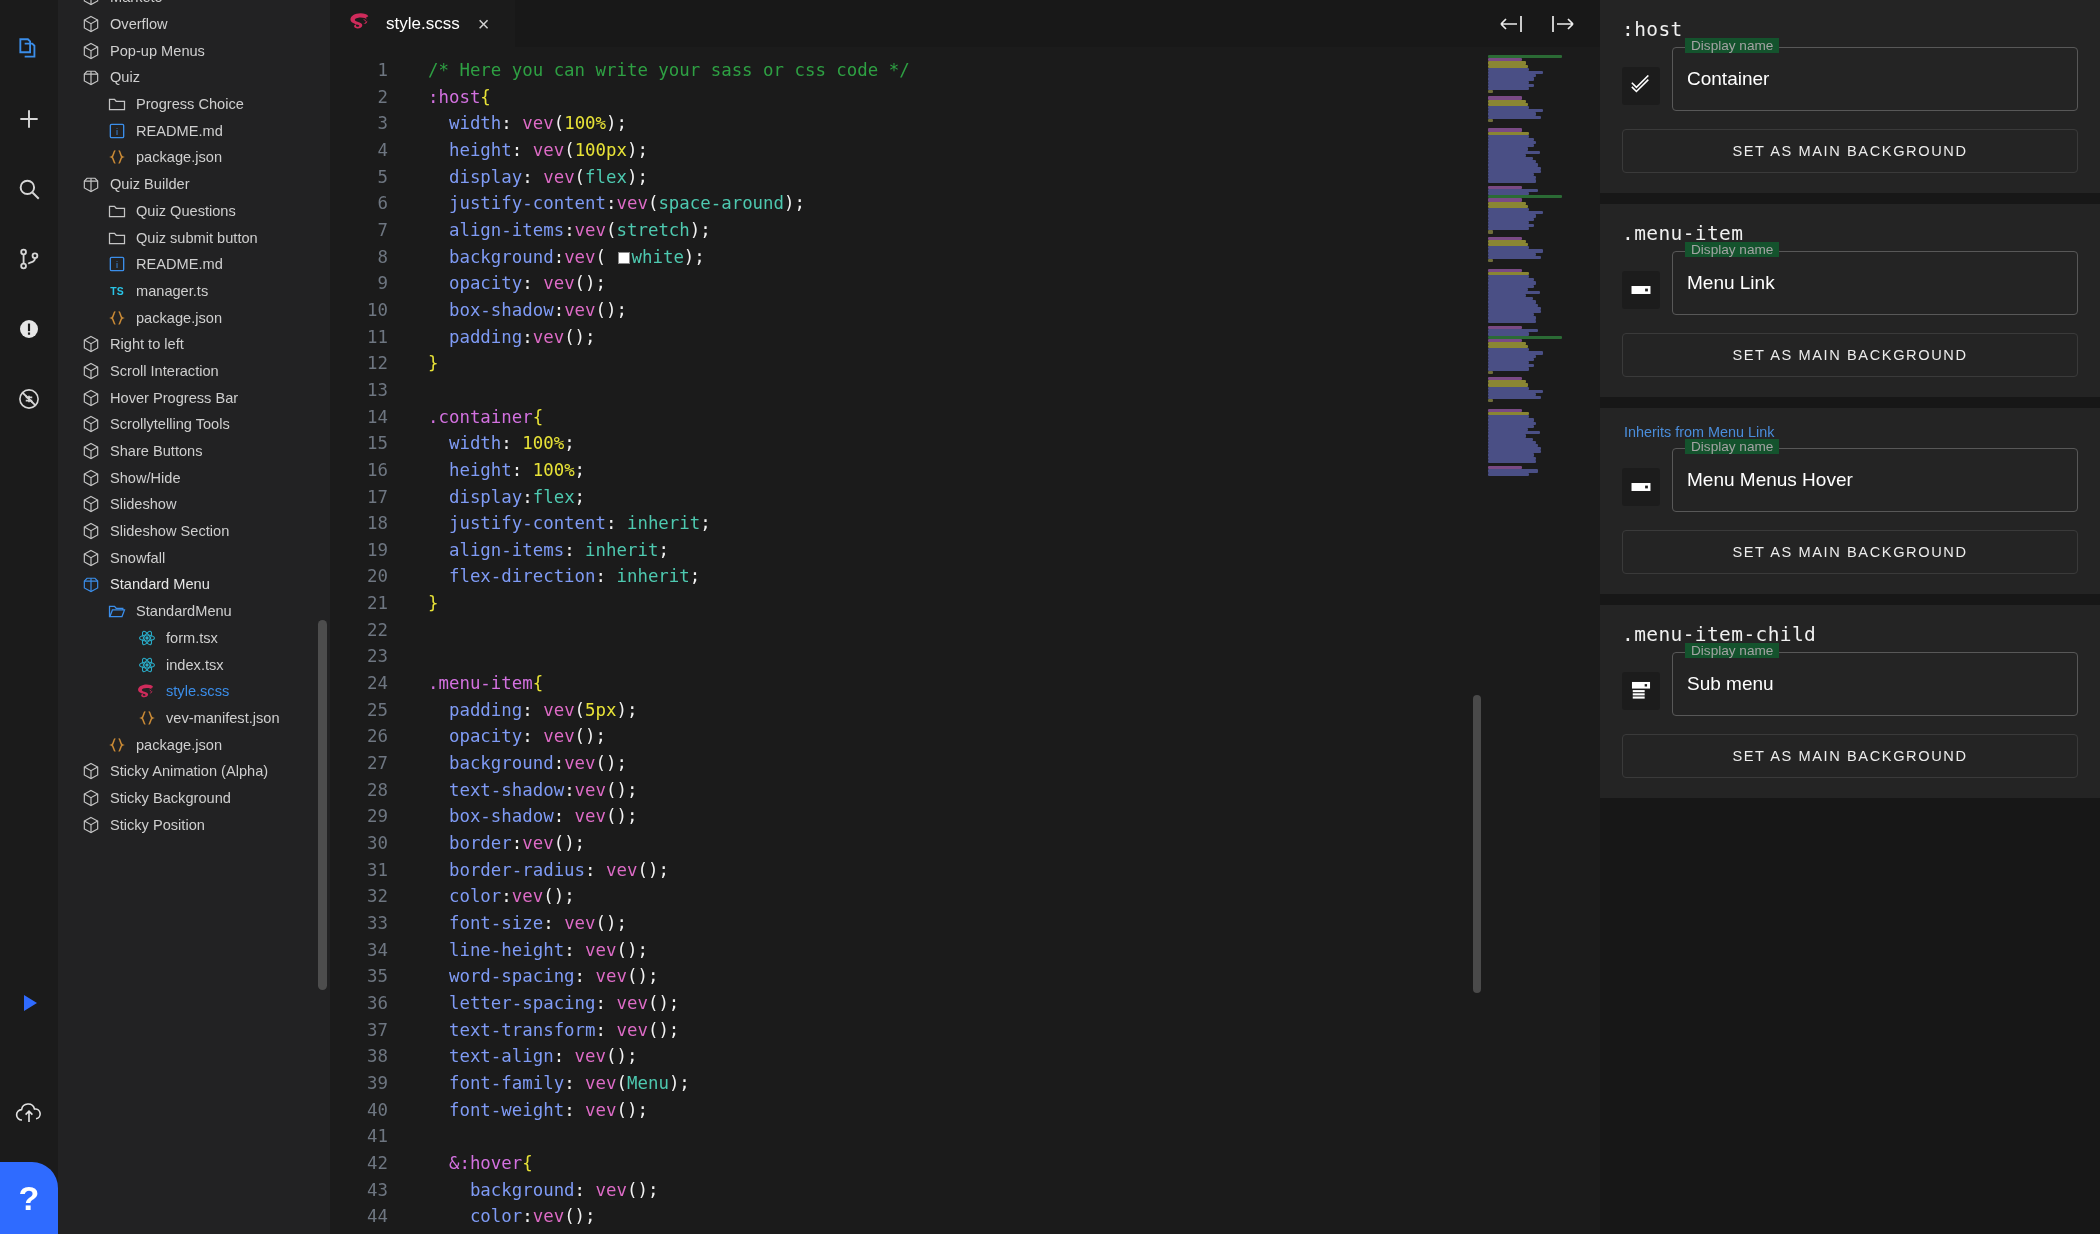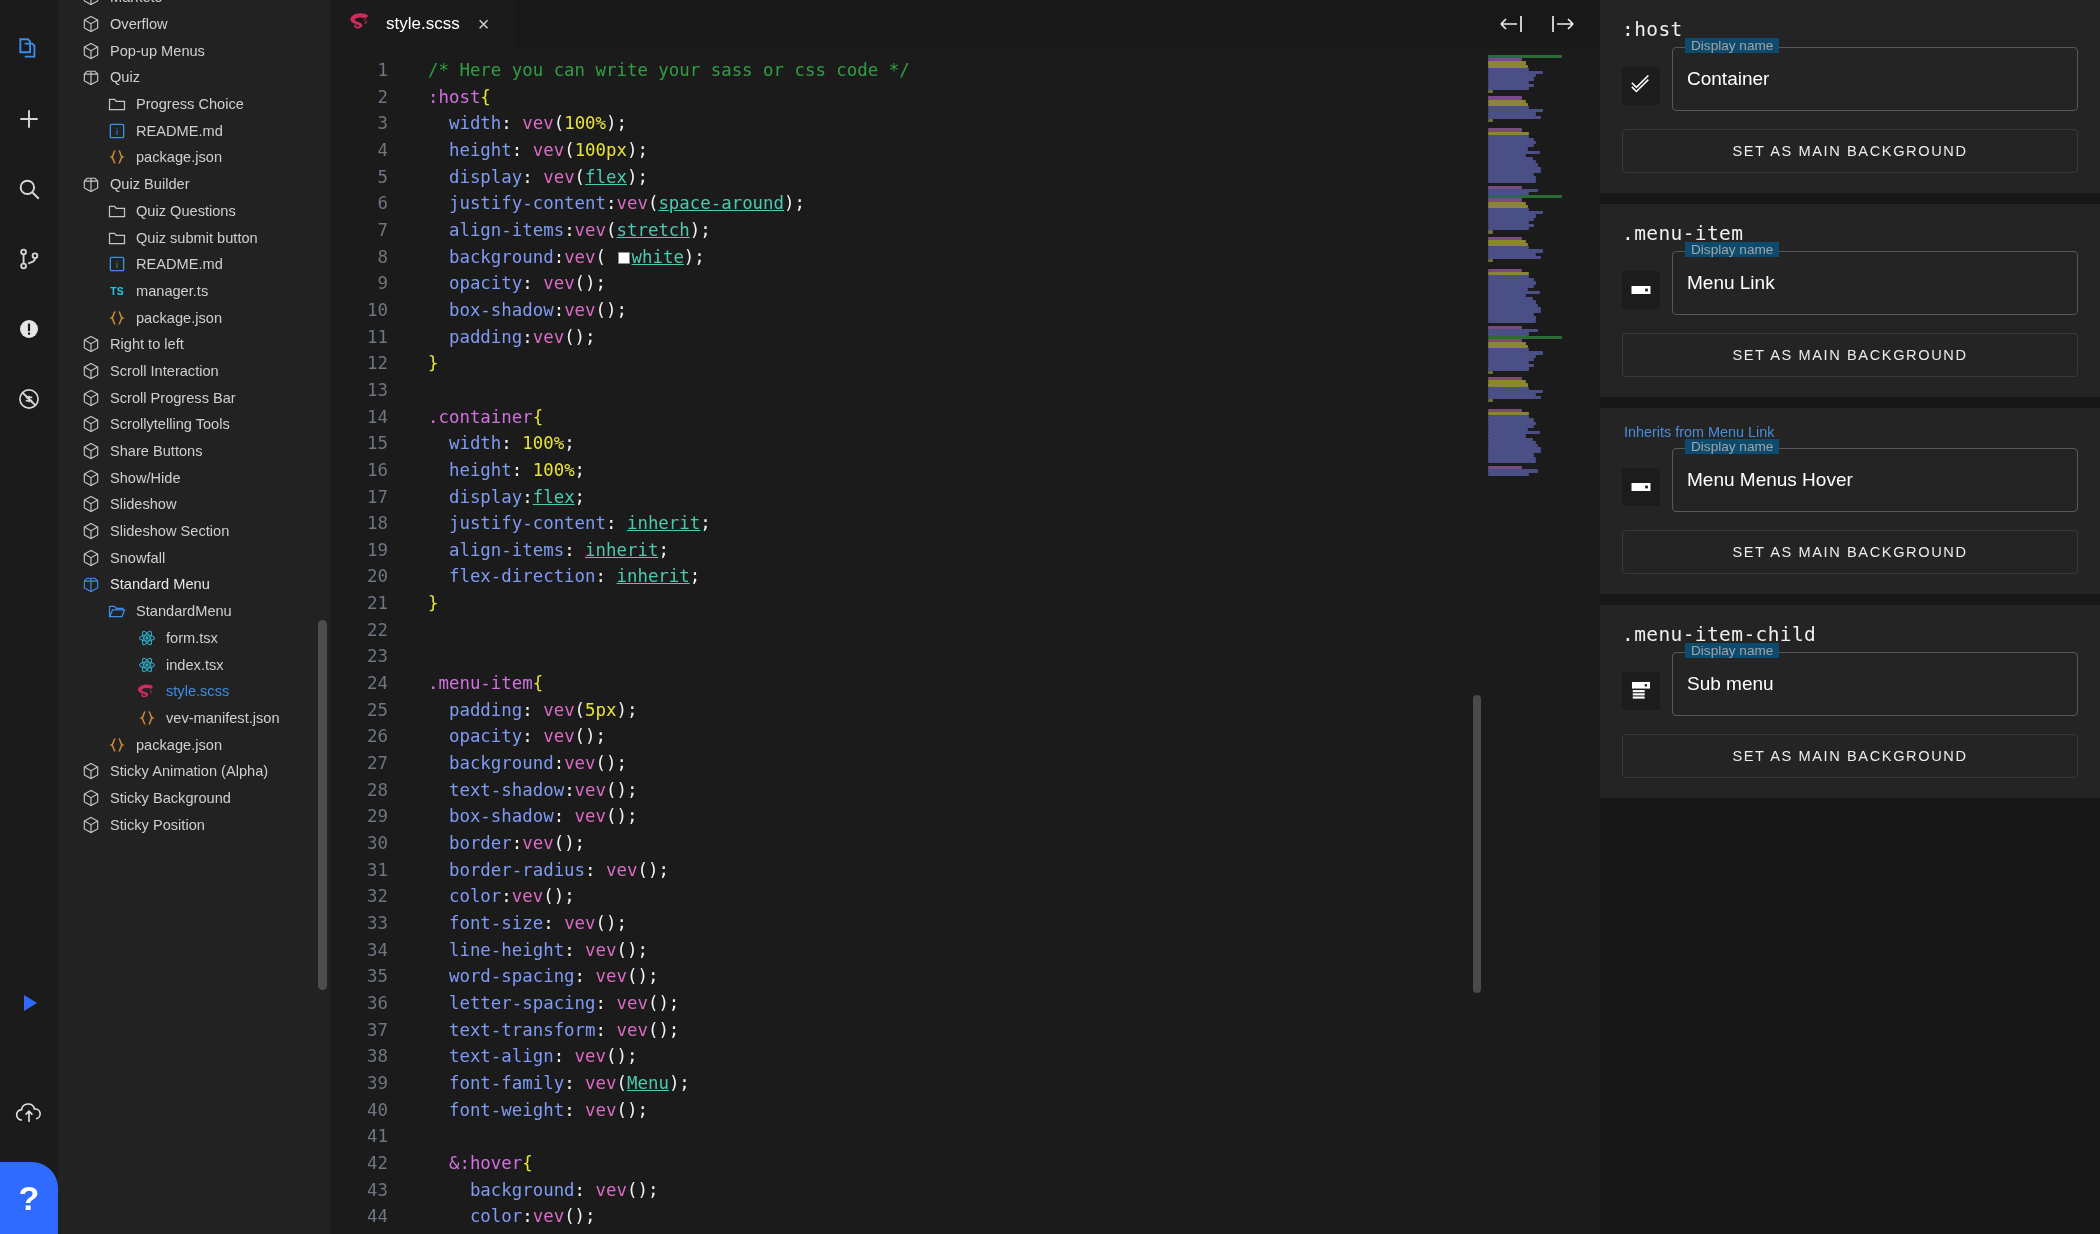--- a/index.html
+++ b/index.html
@@ -67,21 +67,21 @@
   pre.code {
     font-family:"DejaVu Sans Mono","Liberation Mono",monospace;
     font-size:17.4px; line-height:26.65px; color:#d4d4d4; white-space:pre;
   }
   .ln { display:inline-block; width:58px; text-align:right; color:#6e7681; margin-right:40px; }
   .tok-com { color:#2ea043; }
   .tok-sel { color:#d371e0; }
   .tok-prop { color:#7f9bf5; }
   .tok-fn   { color:#dd6bc6; }
   .tok-num  { color:#e8e337; }
-  .tok-val  { color:#4ec9b0;text-decoration:underline; }
+  .tok-val  { color:#4ec9b0; }
   .tok-pun  { color:#f2f2f2; }
   .tok-brace{ color:#e8e337; }
   .swatch { display:inline-block; width:12px; height:12px; background:#fff; border:1px solid #888; vertical-align:-1px; margin:0 2px 0 1px; }
 
   .minimap { position:absolute; right:0; top:0; width:118px; height:100%; background:#1b1b1b; padding-top:8px; }
   .mm-line { height:3.2px; margin-left:6px; border-radius:1px; }
   .ed-scroll { position:absolute; right:119px; top:648px; width:8px; height:298px; background:#4a4a4a; border-radius:4px; }
 
   
   .props {
@@ -97,21 +97,21 @@
   .card-main { display:flex; align-items:flex-start; gap:12px; }
   .thumb {
     width:38px; height:38px; flex:0 0 38px; background:#1c1c1c; border-radius:3px;
     display:flex; align-items:center; justify-content:center; margin-top:20px; cursor:pointer;
   }
   .field {
     position:relative; flex:1 1 auto; border:1px solid #585858; border-radius:4px;
     padding:20px 14px 20px 14px; min-height:64px; display:flex; align-items:center; cursor:text;
   }
   .field-legend {
-    position:absolute; top:-10px; left:12px; background:#0c4a6e; padding:0 6px;
+    position:absolute; top:-10px; left:12px; background:#14532d; padding:0 6px;
     color:#a3a3a3; font-size:13.6px;
   }
   .field-val { color:#fff; font-size:19px; }
   .set-bg-btn {
     margin-top:18px; width:100%; border:1px solid #3a3a3a; border-radius:4px;
     background:transparent; color:#ededed; font-size:14.6px; letter-spacing:1.6px;
     padding:13px 0; text-align:center; cursor:pointer;
     font-family:"Liberation Sans", sans-serif;
   }
 </style>
@@ -312,21 +312,21 @@
             </span>
             <span class="lbl">Scroll Interaction</span>
           </div>
           <div class="row d1">
             <span class="ico">
               <svg width="20" height="20" viewBox="0 0 24 24" fill="none" stroke="#c5c5c5" stroke-width="1.4">
                 <path d="M12 3l8 4.3v9.4L12 21l-8-4.3V7.3z"></path>
                 <path d="M4 7.3l8 4.3 8-4.3M12 11.6V21"></path>
               </svg>
             </span>
-            <span class="lbl">Scroll Progress Bar</span>
+            <span class="lbl">Hover Progress Bar</span>
           </div>
           <div class="row d1">
             <span class="ico">
               <svg width="20" height="20" viewBox="0 0 24 24" fill="none" stroke="#c5c5c5" stroke-width="1.4">
                 <path d="M12 3l8 4.3v9.4L12 21l-8-4.3V7.3z"></path>
                 <path d="M4 7.3l8 4.3 8-4.3M12 11.6V21"></path>
               </svg>
             </span>
             <span class="lbl">Scrollytelling Tools</span>
           </div>

